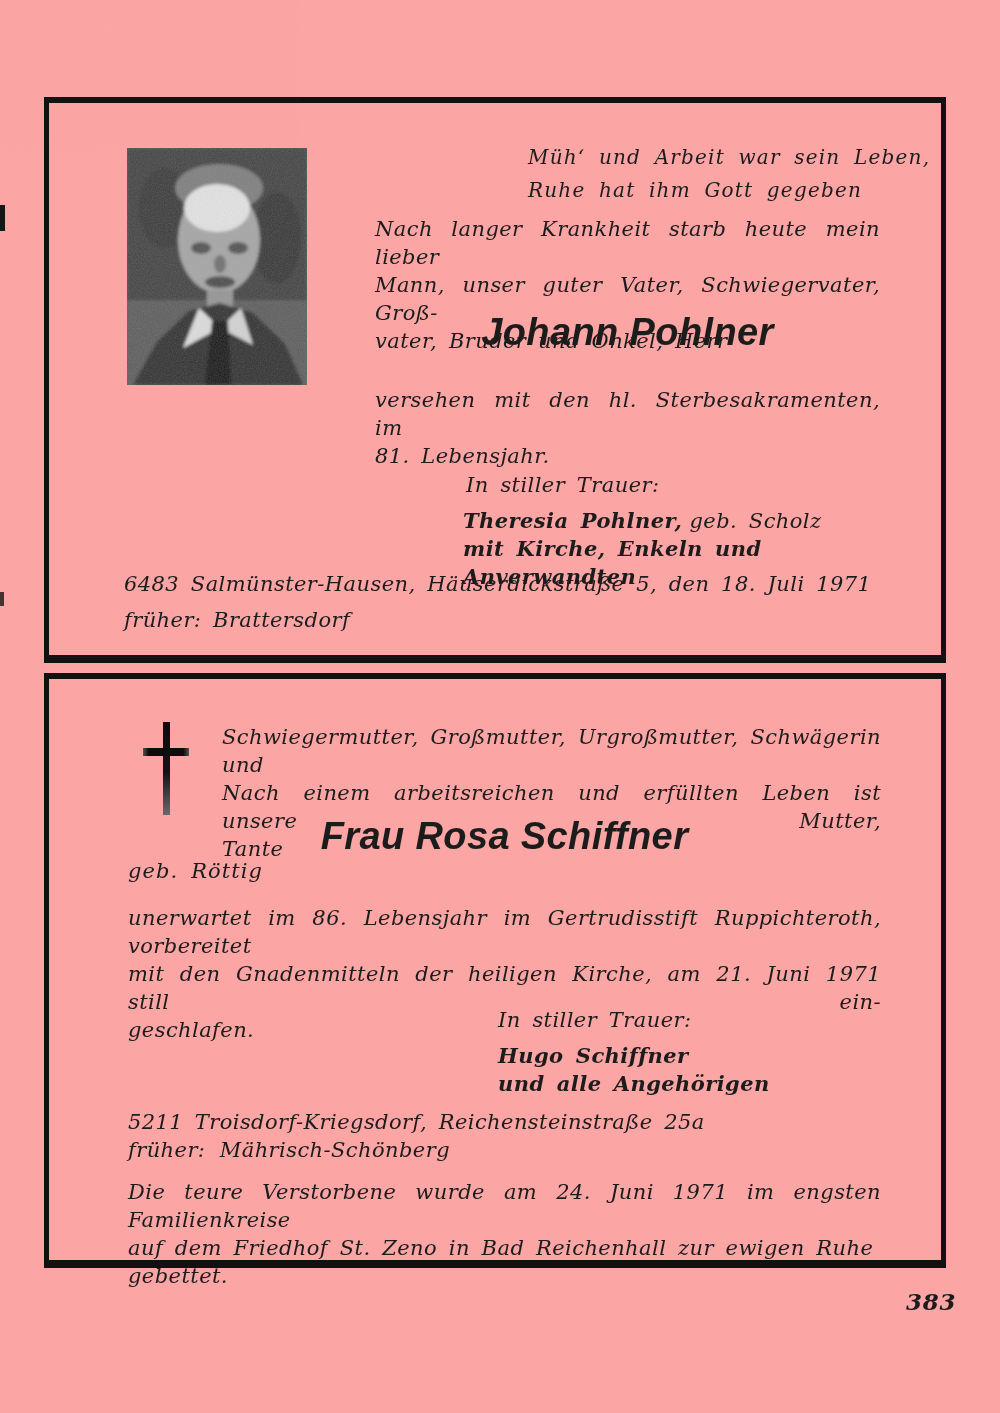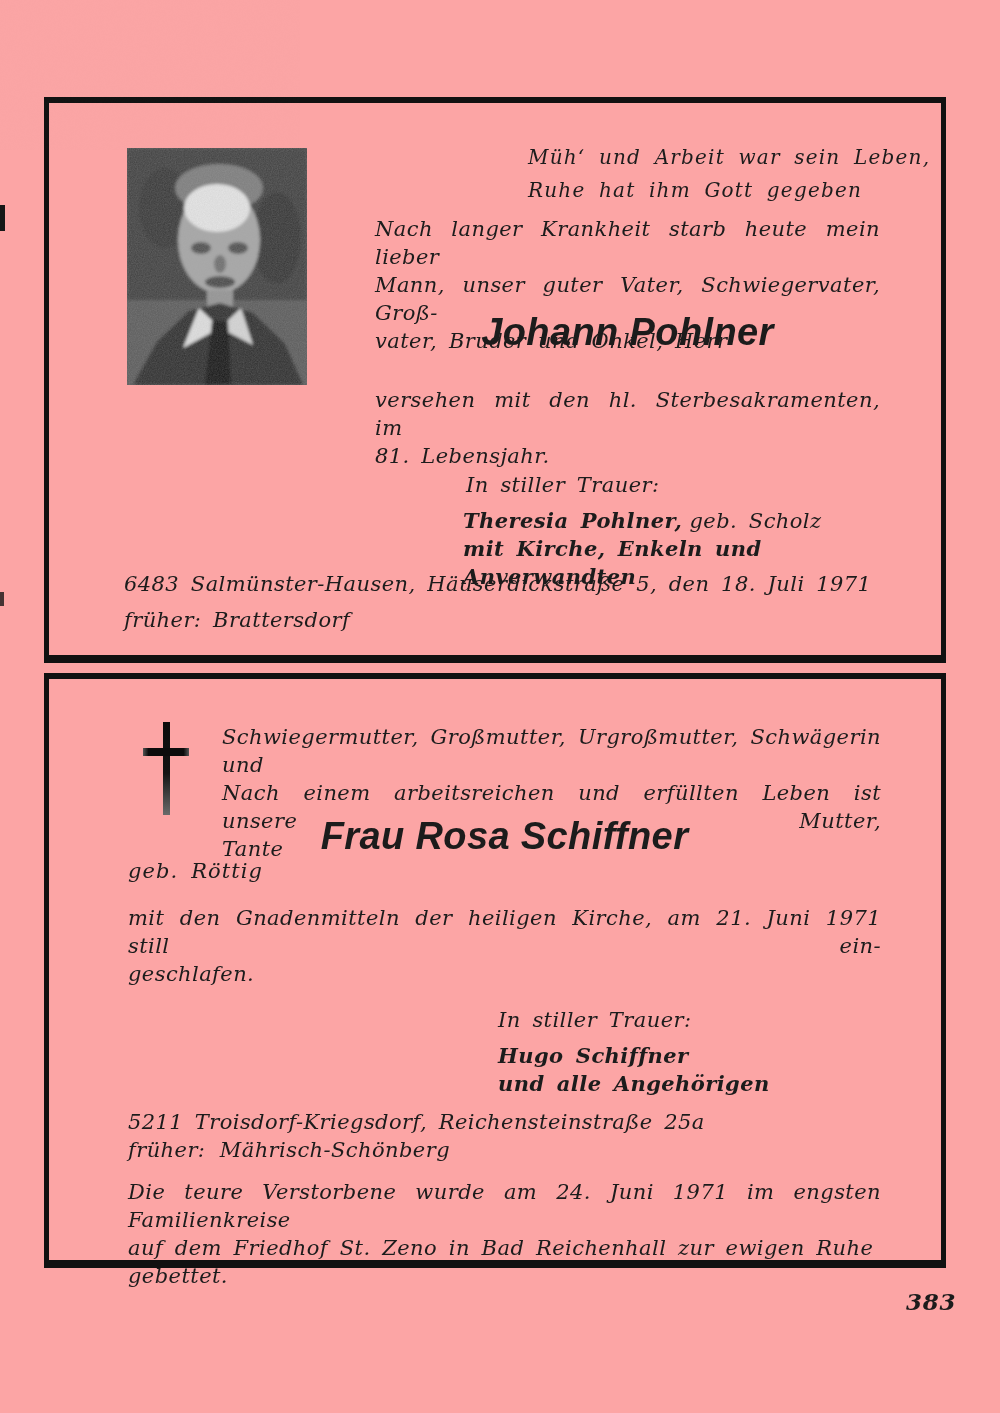--- a/index.html
+++ b/index.html
@@ -145,20 +145,21 @@
     <div class="intro2 body-text">
       <div class="jl">Schwiegermutter, Großmutter, Urgroßmutter, Schwägerin und</div>
       <div class="jl">Nach einem arbeitsreichen und erfüllten Leben ist unsere Mutter,</div>
       <div class="ll">Tante</div>
     </div>
 
     <h1 class="name2">Frau Rosa Schiffner</h1>
     <div class="maiden">geb. Röttig</div>
 
     <div class="details2 body-text">
+      <div class="jl">unerwartet im 86. Lebensjahr im Gertrudisstift Ruppichteroth, vorbereitet</div>
       <div class="jl">mit den Gnadenmitteln der heiligen Kirche, am 21. Juni 1971 still ein-</div>
       <div class="ll">geschlafen.</div>
     </div>
 
     <div class="trauer2 body-text">In stiller Trauer:</div>
 
     <div class="mourners2 body-text">
       <div>Hugo Schiffner</div>
       <div>und alle Angehörigen</div>
     </div>

